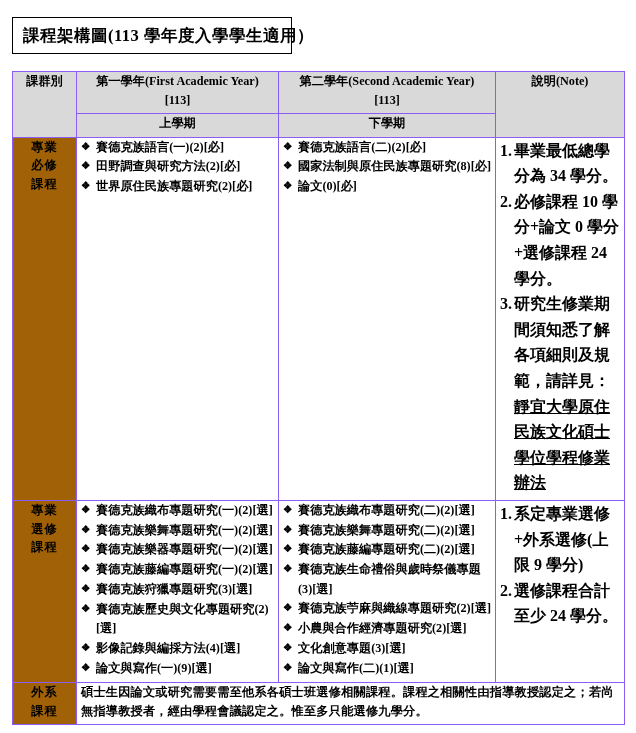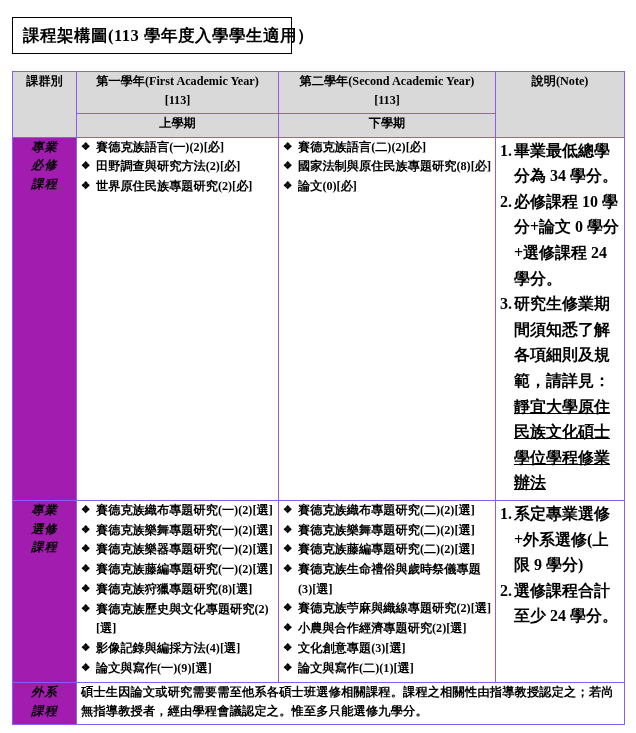--- a/index.html
+++ b/index.html
@@ -69,29 +69,28 @@
     vertical-align: middle;
     font-size: 12.2px;
     font-weight: bold;
     padding: 5px 3px;
   }
   .hdr-year { line-height: 1.55; }
   .hdr-term { padding: 7px 3px; }
   .hdr-note { font-size: 12.6px; }
 
   .group-cell {
-    background: #a21caf;
+    background: #a16207;
     text-align: center;
     vertical-align: middle;
     font-weight: bold;
     font-size: 12.6px;
     line-height: 1.75;
     letter-spacing: 1px;
     padding: 4px 2px;
-    font-style: italic;
   }
   .group-cell .gline { display: block; }
 
   .course-cell { padding: 4px 5px 6px 5px; }
   ul.course-list {
     list-style: none;
     margin: 0;
     padding: 0;
   }
   ul.course-list li {
@@ -212,21 +211,21 @@
           <span class="gline">專業</span>
           <span class="gline">選修</span>
           <span class="gline">課程</span>
         </td>
         <td class="course-cell">
           <ul class="course-list">
             <li><span class="bullet">❖</span><span>賽德克族織布專題研究(一)(2)[選]</span></li>
             <li><span class="bullet">❖</span><span>賽德克族樂舞專題研究(一)(2)[選]</span></li>
             <li><span class="bullet">❖</span><span>賽德克族樂器專題研究(一)(2)[選]</span></li>
             <li><span class="bullet">❖</span><span>賽德克族藤編專題研究(一)(2)[選]</span></li>
-            <li><span class="bullet">❖</span><span>賽德克族狩獵專題研究(8)[選]</span></li>
+            <li><span class="bullet">❖</span><span>賽德克族狩獵專題研究(3)[選]</span></li>
             <li><span class="bullet">❖</span><span>賽德克族歷史與文化專題研究(2)[選]</span></li>
             <li><span class="bullet">❖</span><span>影像記錄與編採方法(4)[選]</span></li>
             <li><span class="bullet">❖</span><span>論文與寫作(一)(9)[選]</span></li>
           </ul>
         </td>
         <td class="course-cell">
           <ul class="course-list">
             <li><span class="bullet">❖</span><span>賽德克族織布專題研究(二)(2)[選]</span></li>
             <li><span class="bullet">❖</span><span>賽德克族樂舞專題研究(二)(2)[選]</span></li>
             <li><span class="bullet">❖</span><span>賽德克族藤編專題研究(二)(2)[選]</span></li>

